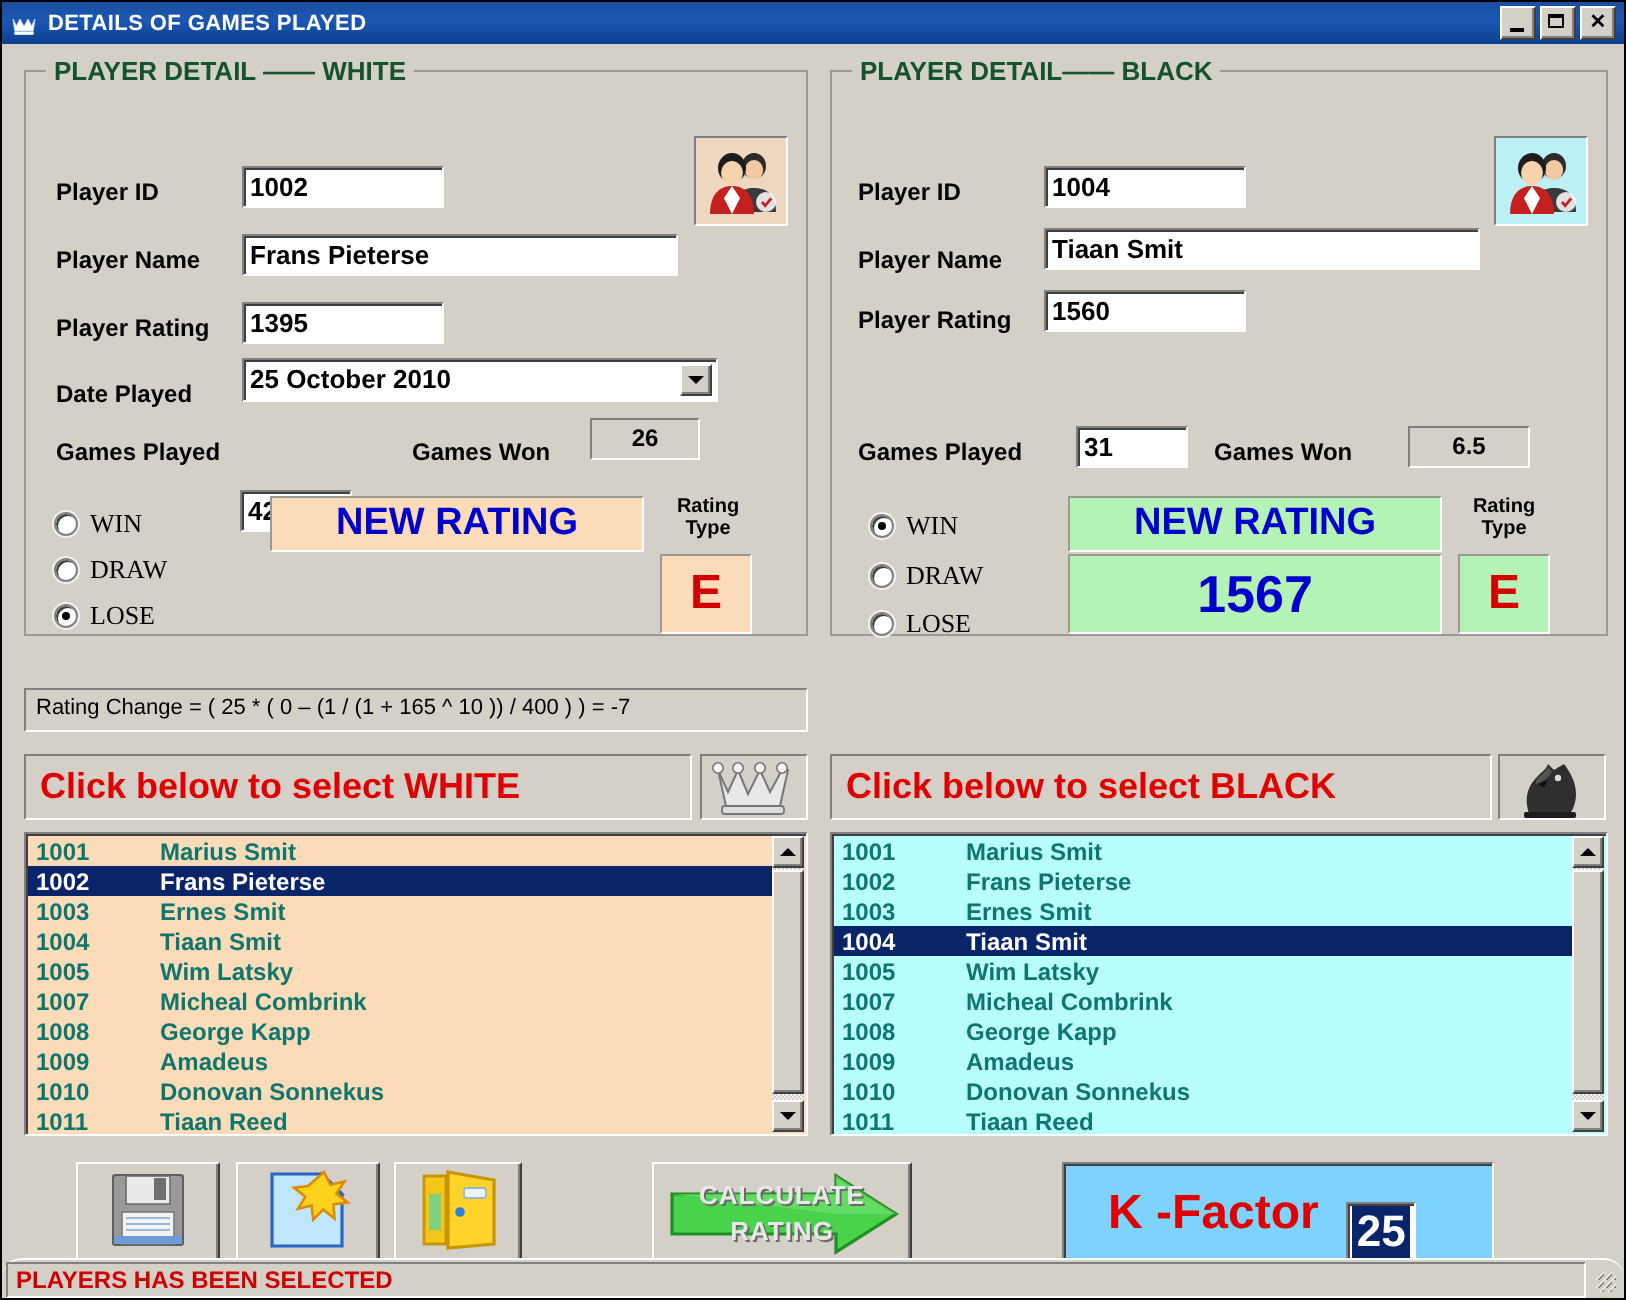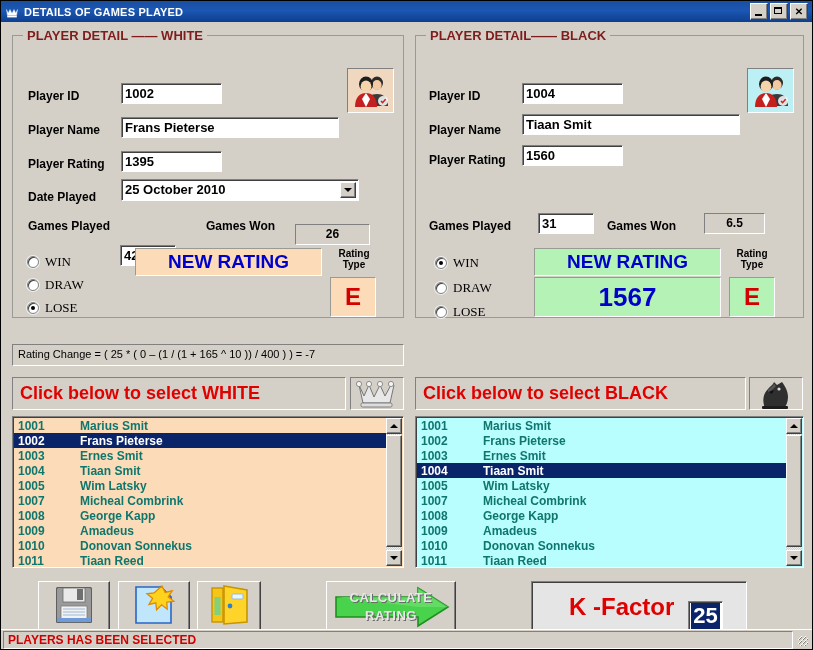--- a/index.html
+++ b/index.html
@@ -106,21 +106,21 @@
     box-sizing: border-box;
   }
   .groupbox > .gb-legend {
     position: absolute;
     top: -8px;
     left: 10px;
     background: #d4d0c8;
     padding: 0 4px;
     font-size: 13px;
     font-weight: bold;
-    color: #7f1d1d;
+    color: #14532d;
     white-space: nowrap;
   }
 
   .field-label {
     position: absolute;
     font-size: 12px;
     font-weight: bold;
     color: #000;
     white-space: nowrap;
   }
@@ -407,28 +407,27 @@
     border-bottom: 1px solid #404040;
     box-shadow: inset -1px -1px 0 #808080;
     display: flex;
     align-items: center;
     justify-content: center;
     overflow: hidden;
   }
   .kfactor-panel {
     position: absolute;
     box-sizing: border-box;
-    background: #e5e5e5;
+    background: #7dd3fc;
     border: 1px solid;
     border-color: #808080 #ffffff #ffffff #808080;
     box-shadow: inset 1px 1px 0 #404040;
     display: flex;
     align-items: center;
     overflow: hidden;
-    padding-left: 15px;
   }
   .kf-label {
     color: #e00000;
     font-size: 24px;
     font-weight: bold;
     margin-left: 22px;
     white-space: nowrap;
   }
   .kf-value-wrap {
     background: #ffffff;
@@ -453,20 +452,21 @@
   
   .statusbar {
     position: absolute;
     left: 0; right: 0; bottom: 0;
     height: 21px;
     background: #d4d0c8;
     border-top: 1px solid #ffffff;
     box-sizing: border-box;
     display: flex;
     align-items: center;
+    border-radius: 10px;
   }
   .status-pane {
     flex: 1 1 auto;
     height: 18px;
     margin: 1px 1px 1px 2px;
     border-left: 1px solid #808080;
     border-top: 1px solid #808080;
     border-right: 1px solid #ffffff;
     border-bottom: 1px solid #ffffff;
     display: flex;
@@ -536,21 +536,21 @@
     <div class="combo" style="left:120px; top:157px; width:238px; height:22px;">
       <span>25   October   2010</span>
       <span class="combo-arrow">
         <span class="tri-down"></span>
       </span>
     </div>
 
     <div class="field-label" style="left:27px; top:197px;">Games Played</div>
     <div class="textbox" style="left:119px; top:191px; width:56px; height:21px;margin-top:32px;">42</div>
     <div class="field-label" style="left:205px; top:197px;">Games Won</div>
-    <div class="readonly-box" style="left:294px; top:202px; width:75px; height:21px;">26</div>
+    <div class="readonly-box" style="left:294px; top:187px; width:55px; height:21px;">26</div>
 
     <div class="avatar-frame" style="left:346px; top:46px; width:47px; height:45px;">
       <svg width="38" height="37" viewBox="0 0 38 37">
         <ellipse cx="25" cy="11" rx="6" ry="6.5" fill="#2b2b2b"></ellipse>
         <path d="M14 34 C14 25 19 22 25 22 C31 22 36 25 36 34 Z" fill="#3a3a3a"></path>
         <ellipse cx="25" cy="13" rx="4.6" ry="5" fill="#f2c9a0"></ellipse>
         <ellipse cx="14" cy="12" rx="7" ry="7.5" fill="#1d1d1d"></ellipse>
         <path d="M3 35 C3 25 8 21 14 21 C20 21 25 25 25 35 Z" fill="#c42020"></path>
         <path d="M14 21 L10 27 L14 35 L18 27 Z" fill="#ffffff"></path>
         <ellipse cx="14" cy="14.5" rx="5.4" ry="6" fill="#f5d3ab"></ellipse>

